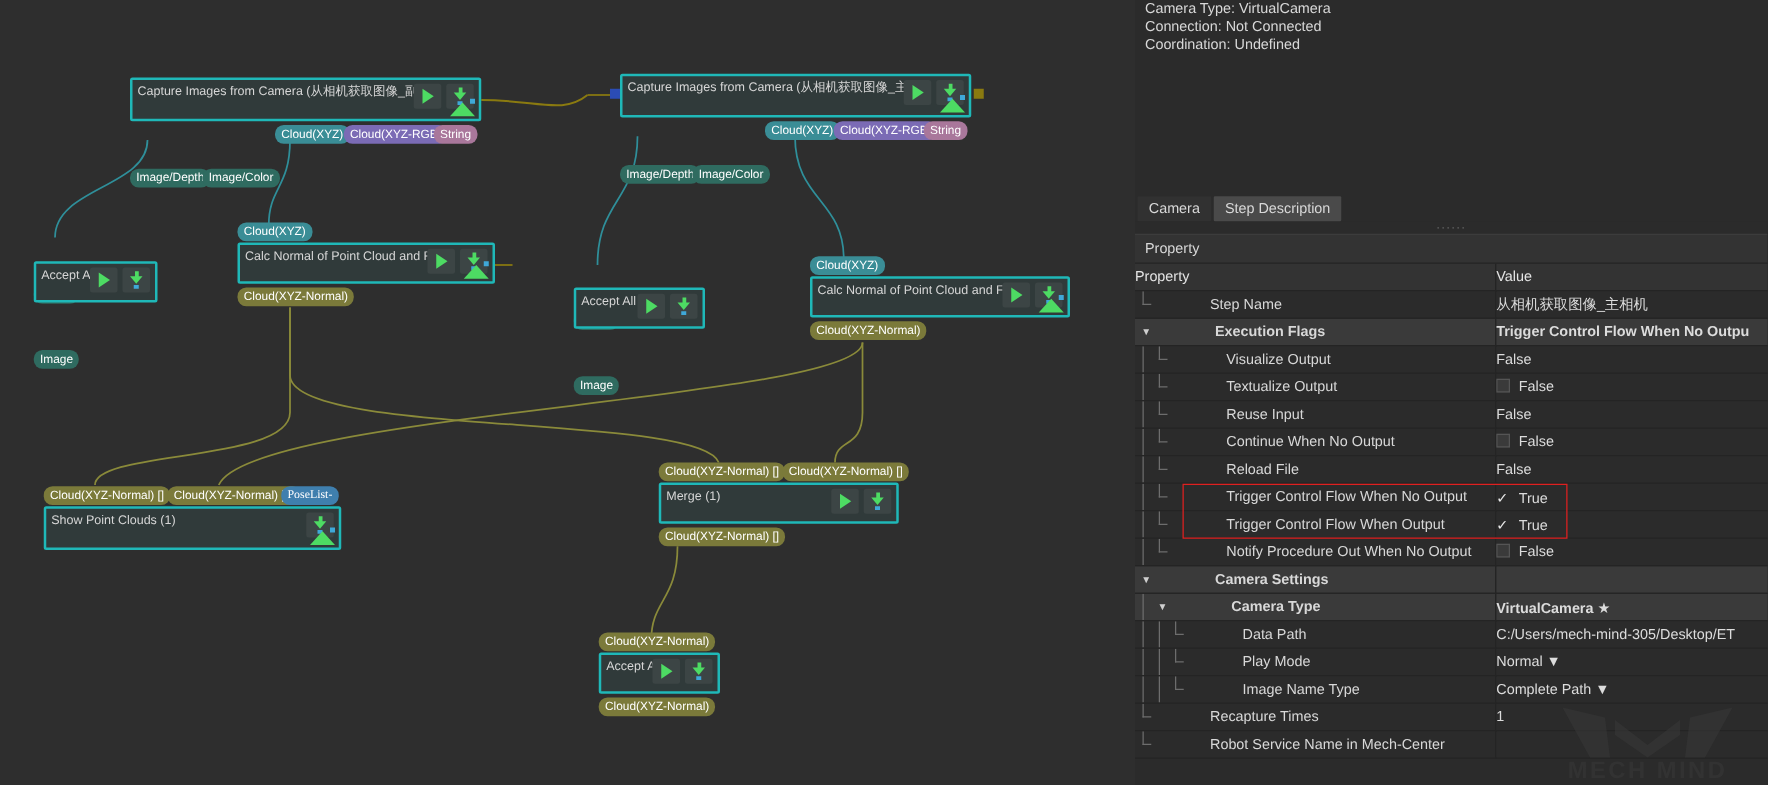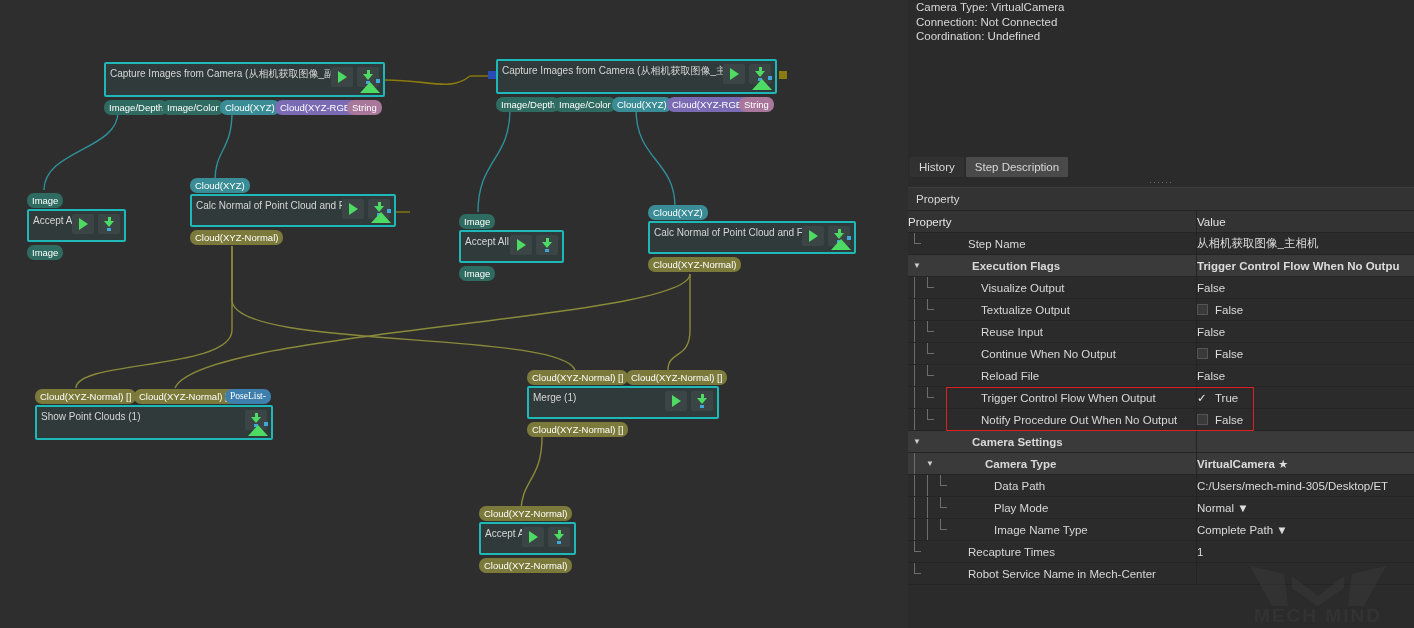--- a/index.html
+++ b/index.html
@@ -55,21 +55,21 @@
      border-left:10px solid transparent;border-right:10px solid transparent;border-bottom:11px solid #4ddb63;}
   .mtn .sun{position:absolute;right:0px;top:0px;width:4px;height:4px;background:#3fa8d8;}
 
   .port{
     position:absolute;
     font-size:9.5px;line-height:13px;
     padding:1px 5px;border-radius:7px;
     white-space:nowrap;color:#ffffff;
     box-sizing:border-box;
   }
-  .p-image{background:#2f6b60;}
+  .p-image{background:#2f6b60;margin-top:35px;}
   .p-xyz{background:#3a8d96;}
   .p-rgb{background:#7b6bb5;}
   .p-string{background:#a9779b;}
   .p-normal{background:#7b7a3a;}
   .p-pose{background:#3f7fae;}
 
   .conn-sq{position:absolute;width:8px;height:8px;background:#2b4cb5;}
   .conn-sq.gold{background:#8a7a10;}
 
   
@@ -363,21 +363,21 @@
 
   <div id="right">
 
     <div id="desc">
       <div>Camera Type: VirtualCamera</div>
       <div>Connection: Not Connected</div>
       <div>Coordination: Undefined</div>
     </div>
 
     <div id="tabs">
-      <div class="tab">History</div>
+      <div class="tab">Camera</div>
       <div class="tab active">Step Description</div>
     </div>
 
     <div id="grip">
         <div class="dots">······</div>
       </div>
 
     <div class="prop-title">Property</div>
 
     <table id="proptable">
@@ -446,20 +446,30 @@
           </tr>
           <tr>
             <td class="c-name">
               <div class="nm">
                 <span class="vline"></span>
                 <span class="tee"></span>
                 <span class="nmtxt">Reload File</span>
               </div>
             </td>
             <td class="c-val"><span>False</span></td>
+          </tr>
+          <tr>
+            <td class="c-name">
+              <div class="nm">
+                <span class="vline"></span>
+                <span class="tee"></span>
+                <span class="nmtxt">Trigger Control Flow When No Output</span>
+              </div>
+            </td>
+            <td class="c-val"><span class="chkmark">✓</span><span>True</span></td>
           </tr>
           <tr>
             <td class="c-name">
               <div class="nm">
                 <span class="vline"></span>
                 <span class="tee"></span>
                 <span class="nmtxt">Trigger Control Flow When Output</span>
               </div>
             </td>
             <td class="c-val"><span class="chkmark">✓</span><span>True</span></td>

